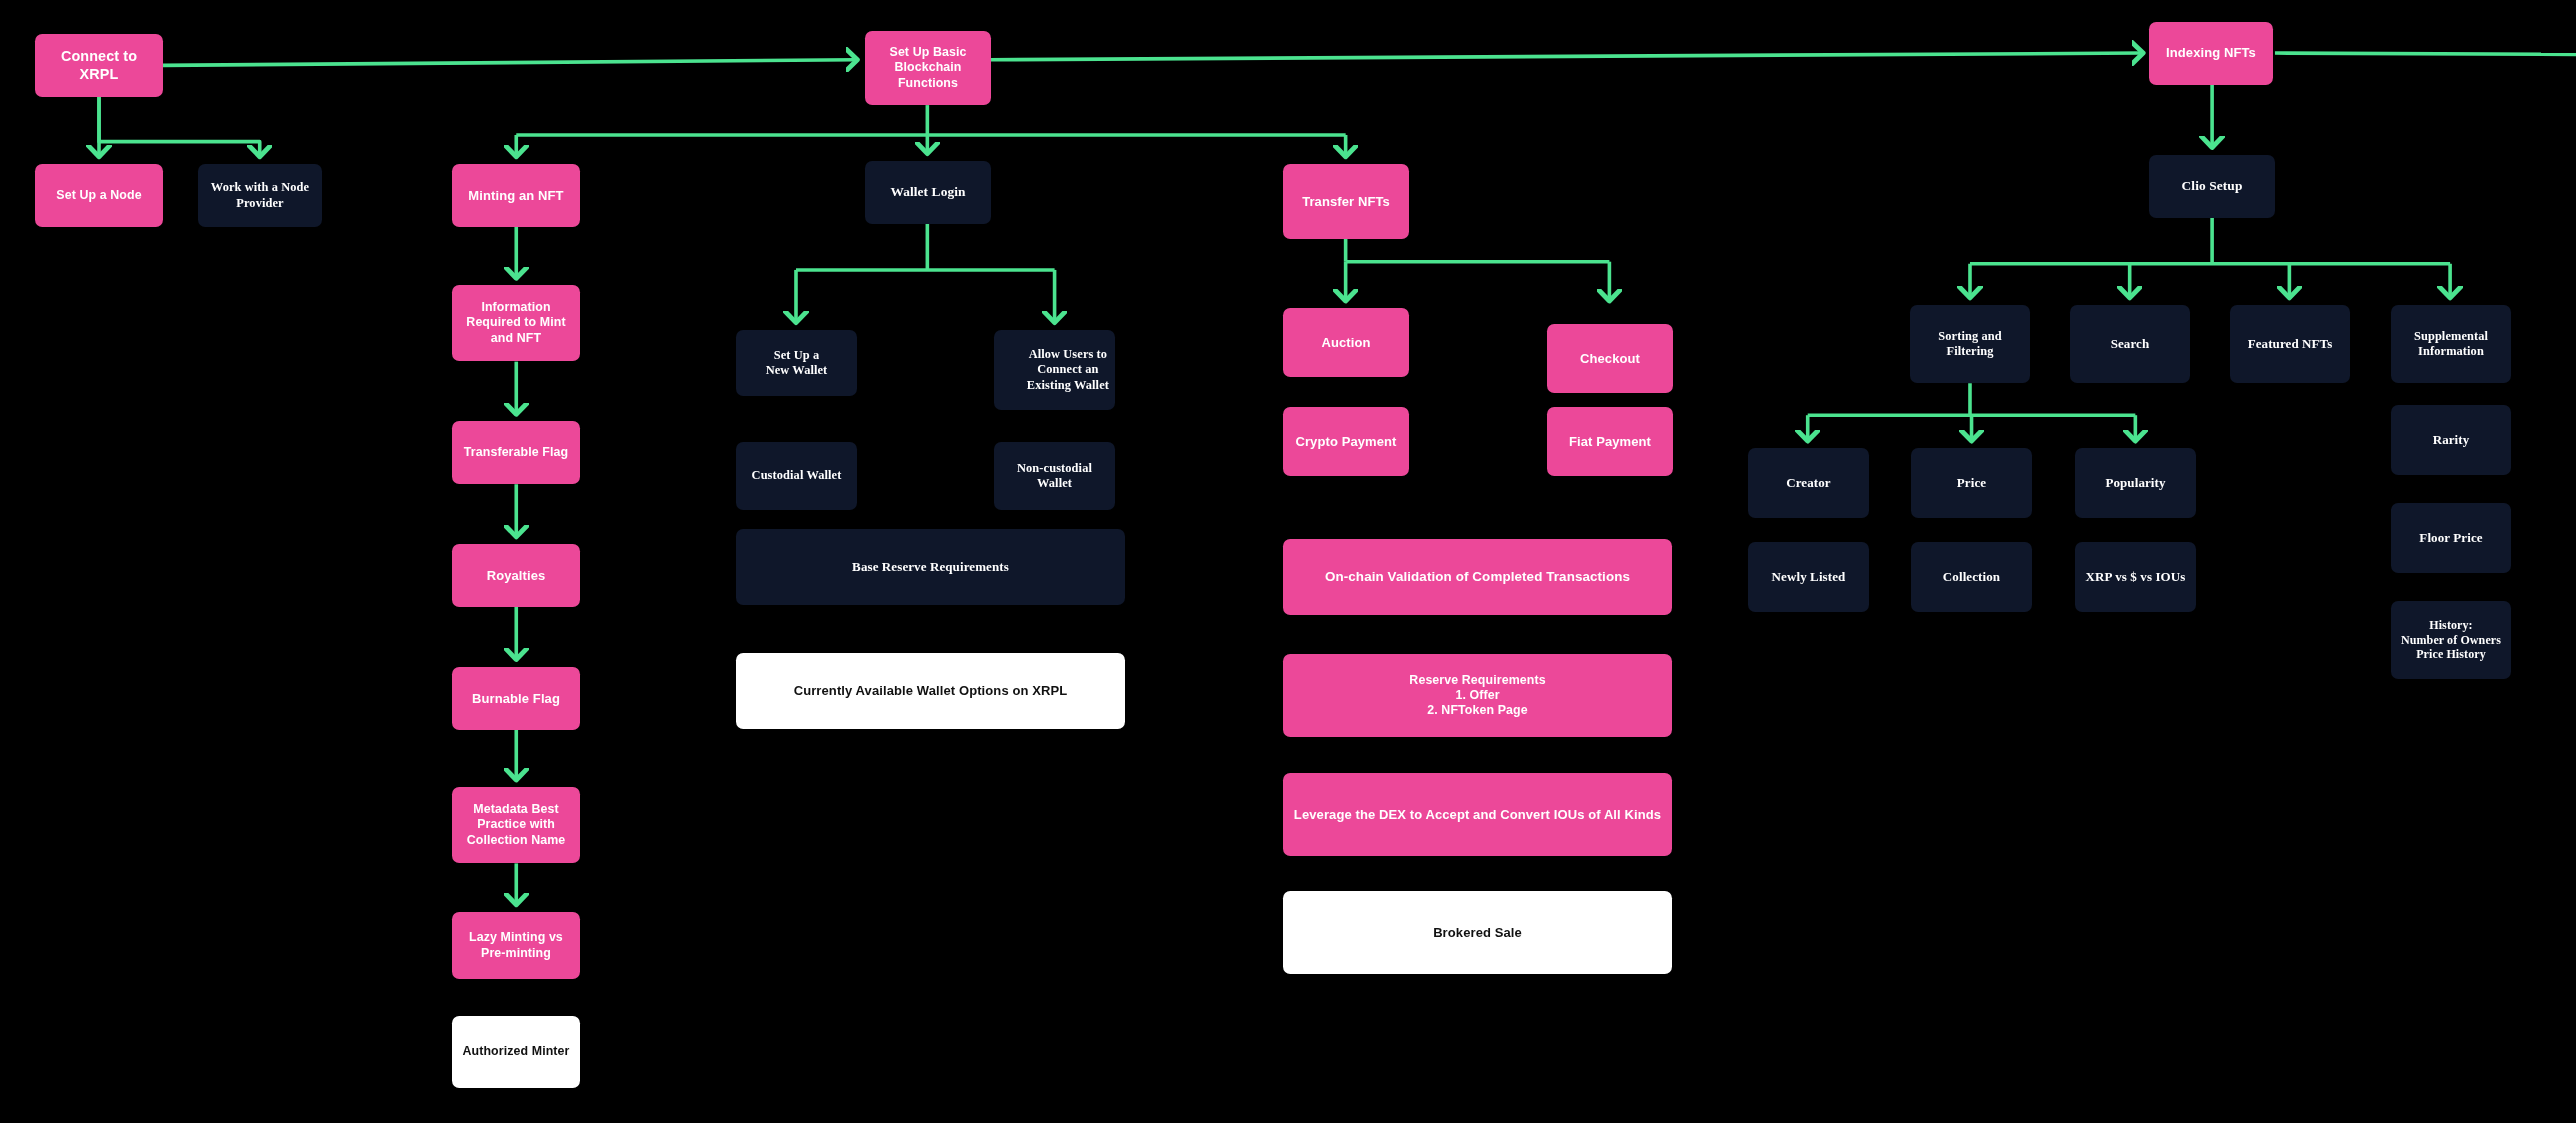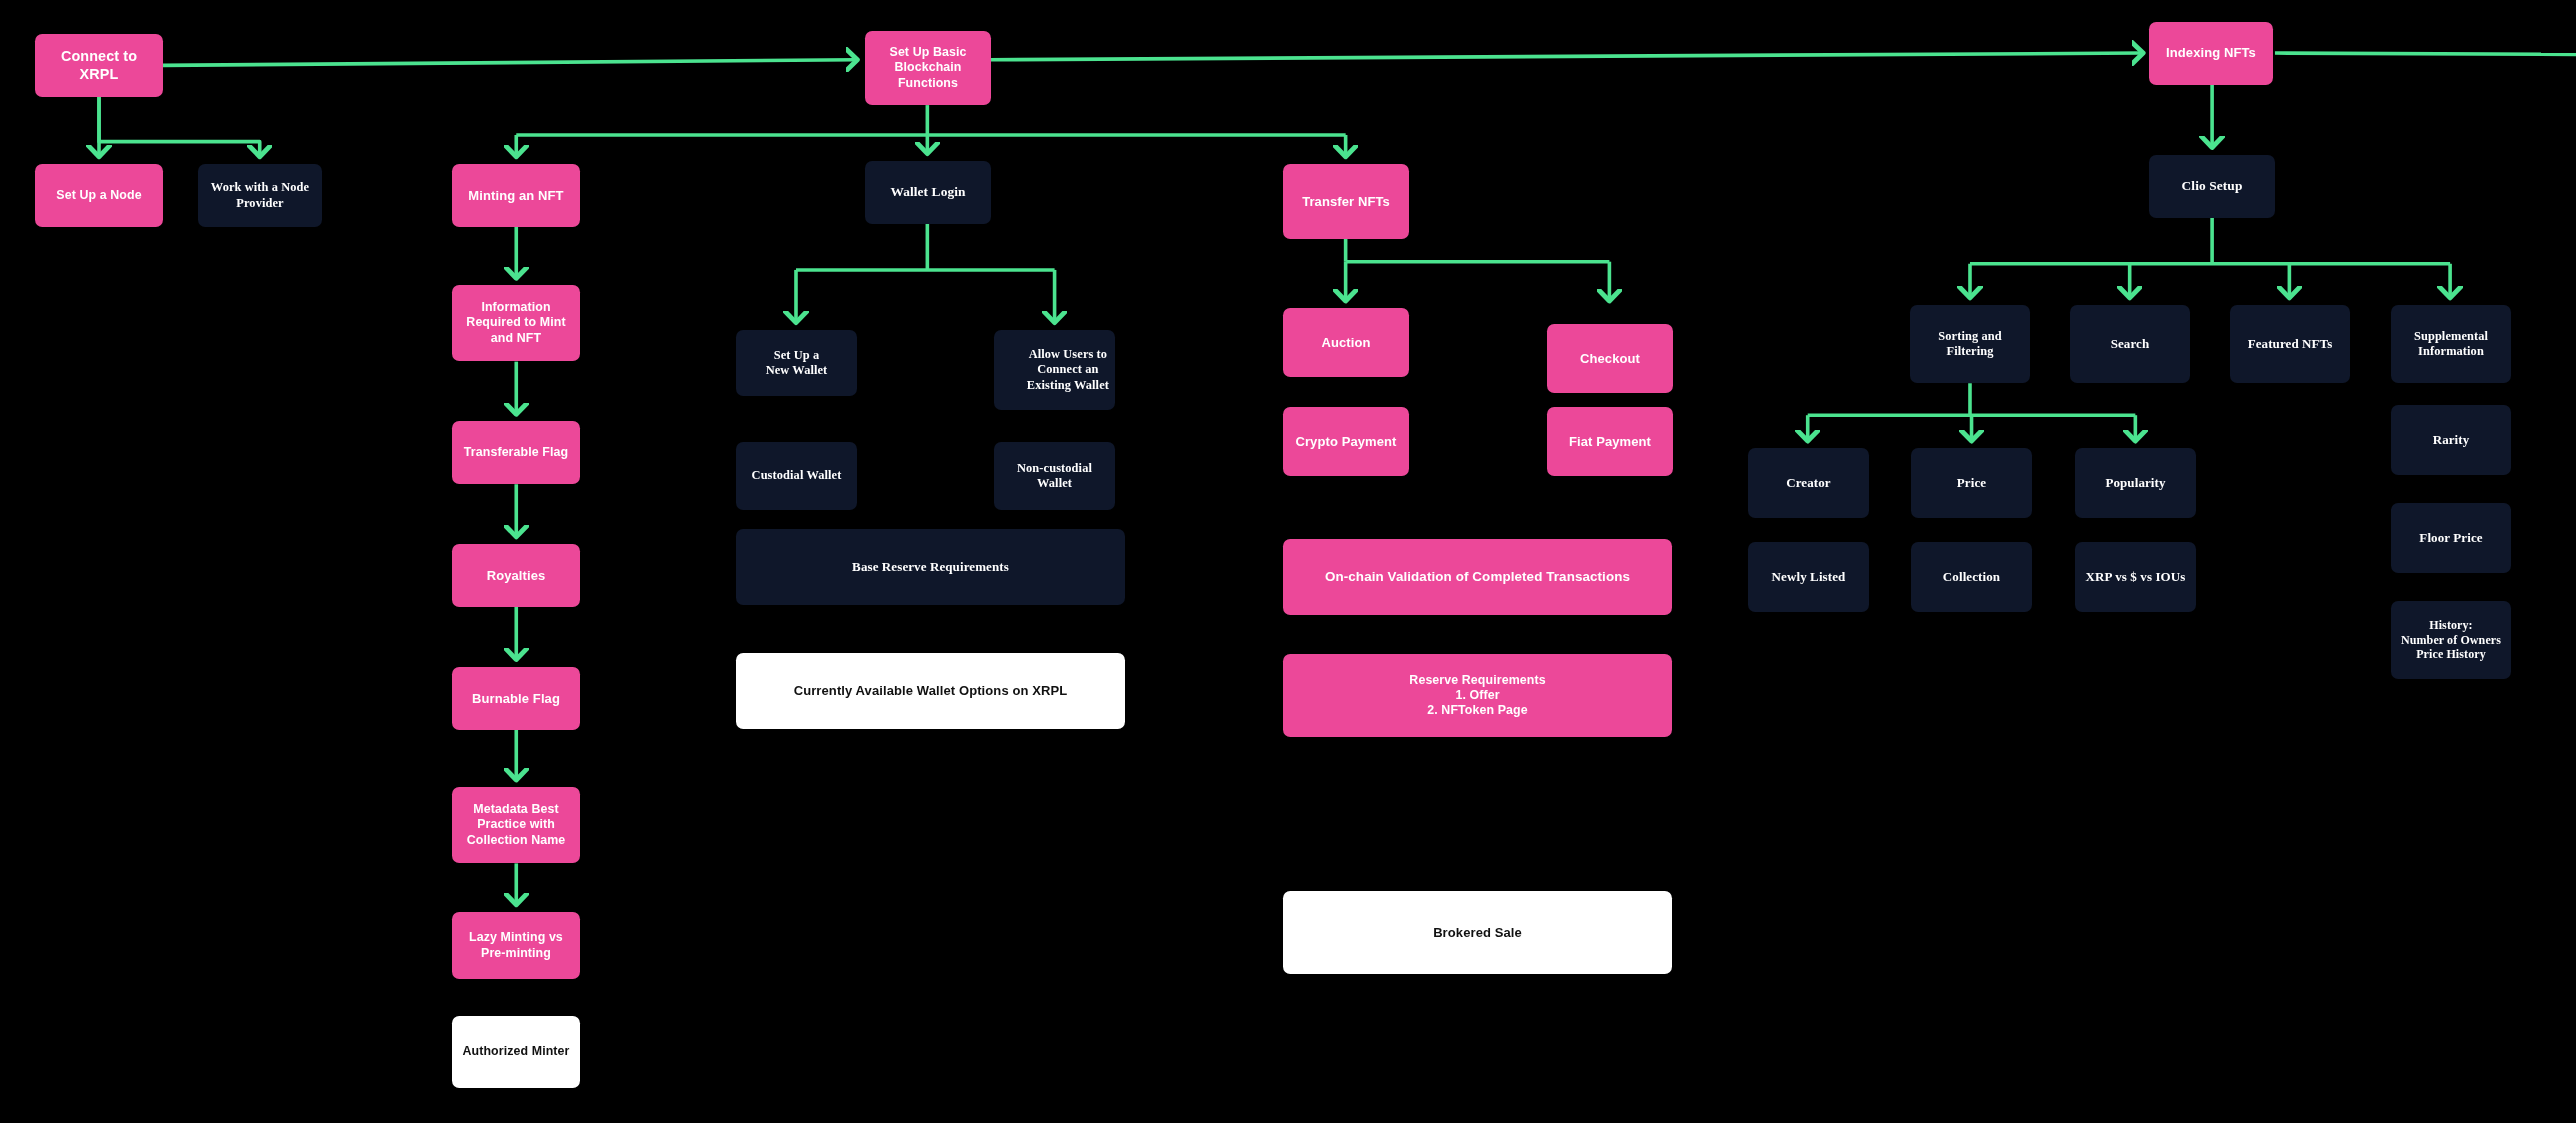--- a/index.html
+++ b/index.html
@@ -175,20 +175,23 @@
       <span>Fiat Payment</span>
     </div>
     <div class="node purple" style="left: 1283px; top: 539px; width: 389px; height: 76px; font-size: 13.4px;">
       <span>On-chain Validation of Completed Transactions</span>
     </div>
     <div class="node purple" style="left: 1283px; top: 654px; width: 389px; height: 83px; font-size: 12.4px;">
       <span>Reserve Requirements
 1. Offer
 2. NFToken Page</span>
     </div>
+    <div class="node purple" style="left: 1283px; top: 773px; width: 389px; height: 83px; font-size: 13px;">
+      <span>Leverage the DEX to Accept and Convert IOUs of All Kinds</span>
+    </div>
     <div class="node white" style="left: 1283px; top: 891px; width: 389px; height: 83px; font-size: 13px;">
       <span>Brokered Sale</span>
     </div>
     <div class="node purple" style="left: 2149px; top: 21.6px; width: 124px; height: 63px; font-size: 13px;">
       <span>Indexing NFTs</span>
     </div>
     <div class="node dark" style="left: 2149px; top: 155px; width: 126px; height: 63px; font-size: 13.4px; justify-content: center;">
       <span>Clio Setup</span>
     </div>
     <div class="node dark" style="left: 1910px; top: 305px; width: 120px; height: 78px; font-size: 12.4px;">

